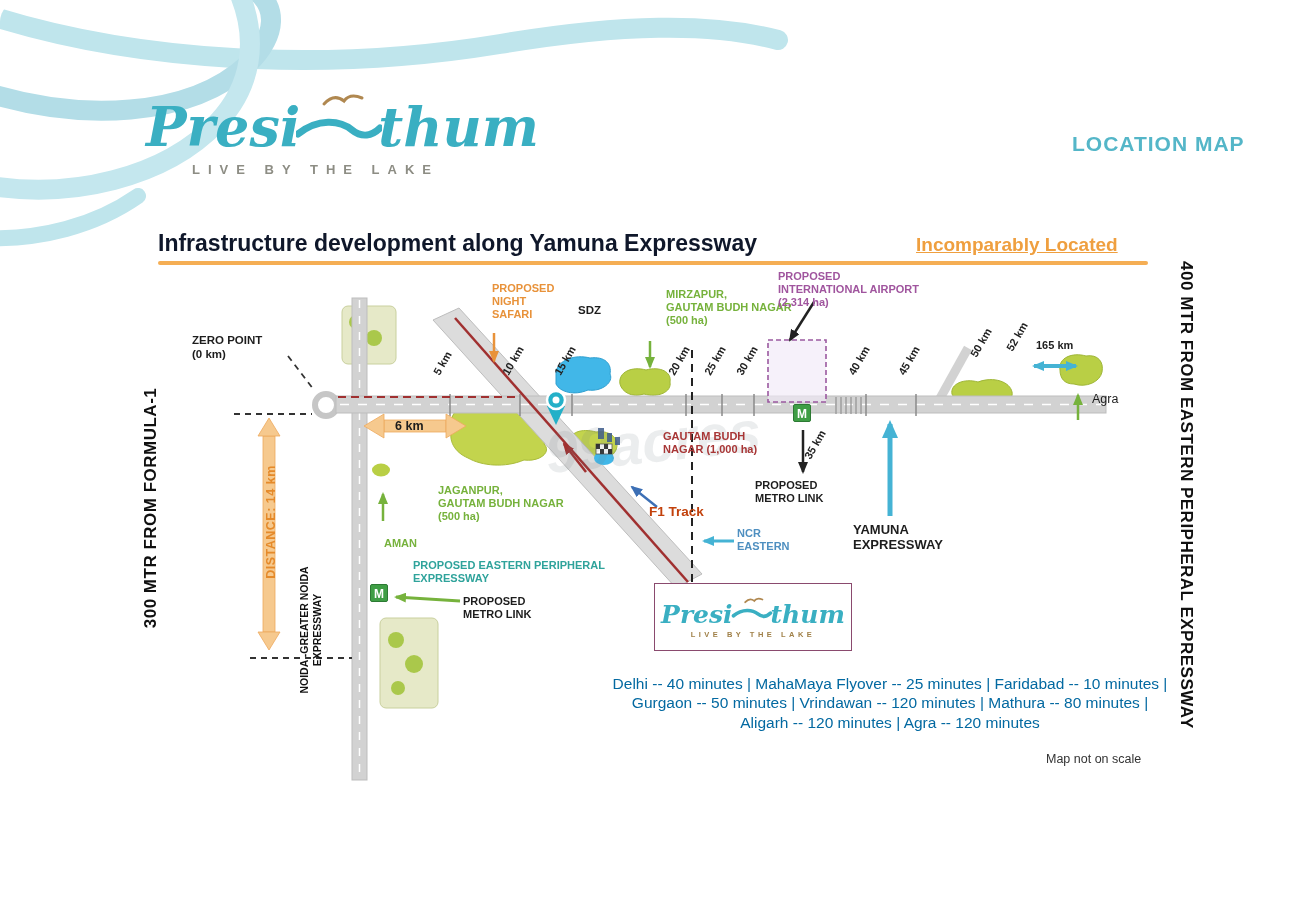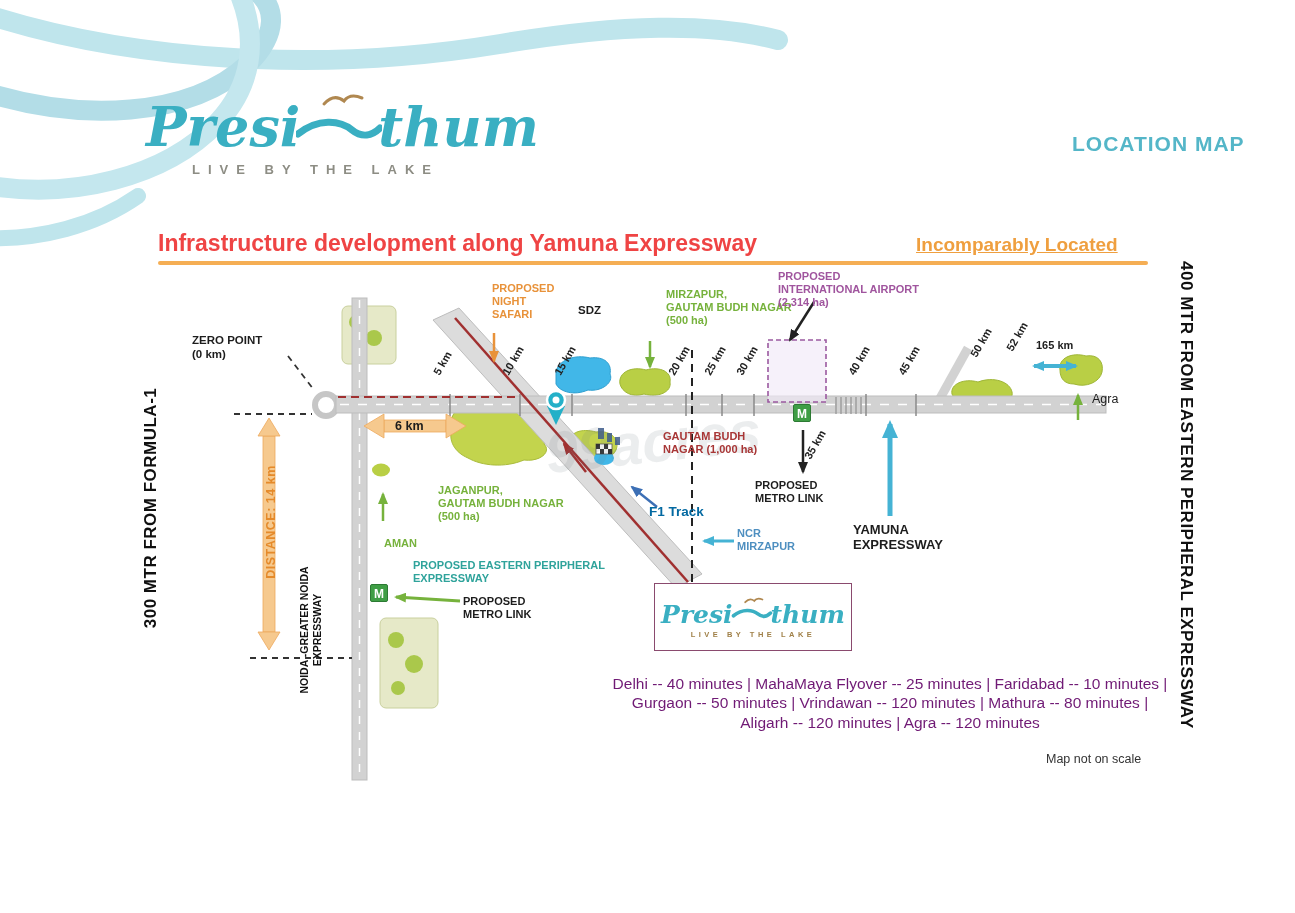--- a/index.html
+++ b/index.html
@@ -1,29 +1,29 @@
 <!DOCTYPE html>
 <html><head>
 <meta charset="utf-8">
 <style>
   * { box-sizing: border-box; }
   body { margin: 0; background: #ffffff; }
   .page { position: relative; width: 1295px; height: 913px; background: #fff; overflow: hidden;
-          font-family: "Liberation Sans", sans-serif; }
+          font-family: "Liberation Sans", sans-serif; border-radius: 22px; }
   .abs { position: absolute; }
 
   
   .lbl { position: absolute; font-weight: bold; line-height: 1.18; white-space: pre-line;
          font-family: "Liberation Sans", sans-serif; font-size: 11px; color: #1d1d1d; }
   .center { text-align: left; }
   .c-orange { color: #e8923a; }
   .c-green  { color: #76b23c; }
   .c-purple { color: #a0559e; }
   .c-red    { color: #a83636; }
-  .c-blue   { color: #0369a1; }
+  .c-blue   { color: #c2410c; }
   .c-lblue  { color: #4e8fc0; }
   .c-teal   { color: #2fa39b; }
 
   .km { position: absolute; height: 14px; font: bold 11px "Liberation Sans", sans-serif; color: #222;
         transform: rotate(-60deg); transform-origin: 0 100%; white-space: nowrap; }
 
   .side-label { position: absolute; font: bold 17px "Liberation Sans", sans-serif; color: #101010;
                 text-align: center; letter-spacing: 0.5px; display: flex; align-items: center; justify-content: center; }
   .rotl { transform: rotate(-90deg); }
   .rotr { transform: rotate(90deg); }
@@ -39,26 +39,26 @@
   
   .script54 { font-family: "DejaVu Serif", serif; font-style: italic; font-weight: bold;
               font-size: 54px; line-height: 1; color: #3aafc2; }
   .script26 { font-family: "DejaVu Serif", serif; font-style: italic; font-weight: bold;
               font-size: 25px; line-height: 1; color: #3aafc2; }
   .tagline { font: bold 13px "Liberation Sans", sans-serif; letter-spacing: 8px; color: #8d8d84; }
   .tagline-mini { font: bold 7.5px "Liberation Sans", sans-serif; letter-spacing: 3.5px; color: #a08048; }
 
   .location-map { position: absolute; font: bold 21px "Liberation Sans", sans-serif;
                   letter-spacing: 1px; color: #54b6c8; }
-  .title { position: absolute; font: bold 23px "Liberation Sans", sans-serif; color: #ef4444; }
+  .title { position: absolute; font: bold 23px "Liberation Sans", sans-serif; color: #0f172a; }
   .highlight { position: absolute; font: bold 19px "Liberation Sans", sans-serif; color: #ef9f3f;
                text-decoration: underline; }
   .rule { position: absolute; height: 4px; background: #f5ae54; border-radius: 2px; }
 
-  .travel { position: absolute; text-align: center; color: #701a75;
+  .travel { position: absolute; text-align: center; color: #0369a1;
             font: 15.5px "Liberation Sans", sans-serif; line-height: 1.25; }
   .travel-line { white-space: nowrap; }
   .note { position: absolute; font: 12.5px "Liberation Sans", sans-serif; color: #333; }
 
   .watermark { position: absolute; font: bold italic 58px "Liberation Sans", sans-serif;
                color: #6f7a80; opacity: 0.13; transform: rotate(-6deg); }
 
   .logo-box { position: absolute; left: 654px; top: 583px; width: 198px; height: 68px; background: #fff;
               border: 1.5px solid #8a4a6e; display: flex; flex-direction: column; align-items: center;
               justify-content: center; gap: 3px; }
@@ -253,21 +253,21 @@
 
   <div class="lbl c-red" style="left:663px;top:430px;width:120px">GAUTAM BUDH
 NAGAR (1,000 ha)</div>
 
   <div class="lbl center" style="left:755px;top:479px;width:88px">PROPOSED
 METRO LINK</div>
 
   <div class="lbl c-blue" style="left:649px;top:504px;font-size:13.5px">F1 Track</div>
 
   <div class="lbl c-lblue" style="left:737px;top:527px;width:80px">NCR
-MIRZAPUR</div>
+EASTERN</div>
 
   <div class="lbl" style="left:853px;top:522px;width:130px;font-size:13px">YAMUNA
 EXPRESSWAY</div>
 
   <div class="lbl center c-green" style="left:438px;top:484px;width:152px">JAGANPUR,
 GAUTAM BUDH NAGAR
 (500 ha)</div>
 
   <div class="lbl c-green" style="left:384px;top:537px">AMAN</div>
 

